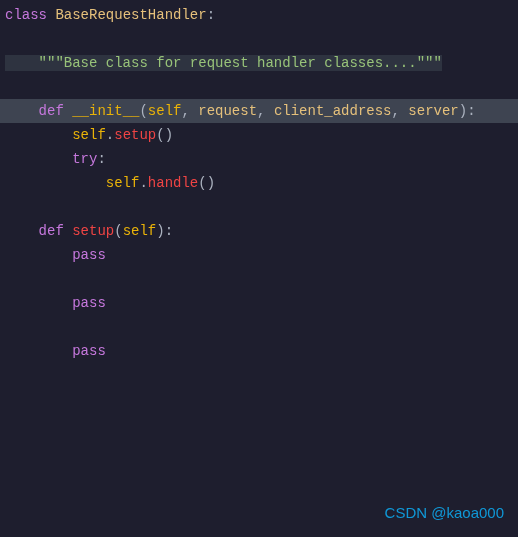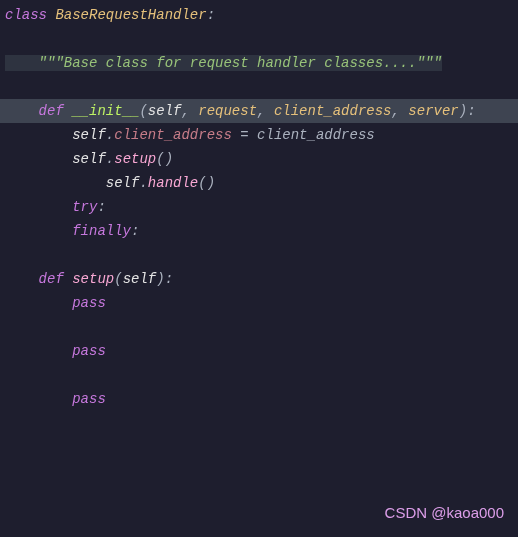--- a/index.html
+++ b/index.html
@@ -15,60 +15,57 @@
       position: relative;
     }
     .editor {
       padding: 3px 0 0 0;
     }
     .line {
       white-space: pre;
       padding-left: 5px;
       height: 24px;
       position: relative;
-      font-style: italic;
     }
     .line.highlighted {
       background: #3e4451;
     }
     .kw { color: #c678dd; }
     .cls { color: #e5c07b; }
-    .fn { color: #f9a8d4; }
-    .magic { color: #bef264; }
-    .self { color: #e5e5e5; }
+    .fn { color: #ef4444; }
+    .magic { color: #eab308; }
+    .self { color: #eab308; }
     .param { color: #e5c07b; }
     .attr { color: #c77d89; }
     .str { color: #98c379; }
     .docbg { background: #2e3340; }
     .punct { color: #abb2bf; }
     .op { color: #abb2bf; }
     .watermark {
       position: absolute;
       bottom: 12px;
       right: 14px;
-      color: #f0abfc;
+      color: #0ea5e9;
       font-family: Arial, sans-serif;
       font-size: 15px;
       opacity: 0.9;
     }
   </style>
 </head>
 <body>
 
 <div class="editor">
   <div class="line"><span class="kw">class</span><span class="cls"> BaseRequestHandler</span><span class="punct">:</span></div>
   <div class="line"> </div>
   <div class="line"><span class="str docbg">    """Base class for request handler classes...."""</span></div>
   <div class="line"> </div>
   <div class="line highlighted"><span class="kw">    def </span><span class="magic">__init__</span><span class="punct">(</span><span class="self">self</span><span class="punct">, </span><span class="param">request</span><span class="punct">, </span><span class="param">client_address</span><span class="punct">, </span><span class="param">server</span><span class="punct">):</span></div>
-  <div class="line"><span class="self">        self</span><span class="punct">.</span><span class="attr">client_address</span><span class="op"> = </span><span class="punct">client_address</span></div>
   <div class="line"><span class="self">        self</span><span class="punct">.</span><span class="fn">setup</span><span class="punct">()</span></div>
+  <div class="line"><span class="kw">        try</span><span class="punct">:</span></div>
   <div class="line"><span class="self">            self</span><span class="punct">.</span><span class="fn">handle</span><span class="punct">()</span></div>
-  <div class="line"><span class="kw">        try</span><span class="punct">:</span></div>
-  <div class="line"><span class="kw">        finally</span><span class="punct">:</span></div>
   <div class="line"> </div>
   <div class="line"><span class="kw">    def </span><span class="fn">setup</span><span class="punct">(</span><span class="self">self</span><span class="punct">):</span></div>
   <div class="line"><span class="kw">        pass</span></div>
   <div class="line"> </div>
   <div class="line"><span class="kw">        pass</span></div>
   <div class="line"> </div>
   <div class="line"><span class="kw">        pass</span></div>
 </div>
 
 <div class="watermark">CSDN @kaoa000</div>

